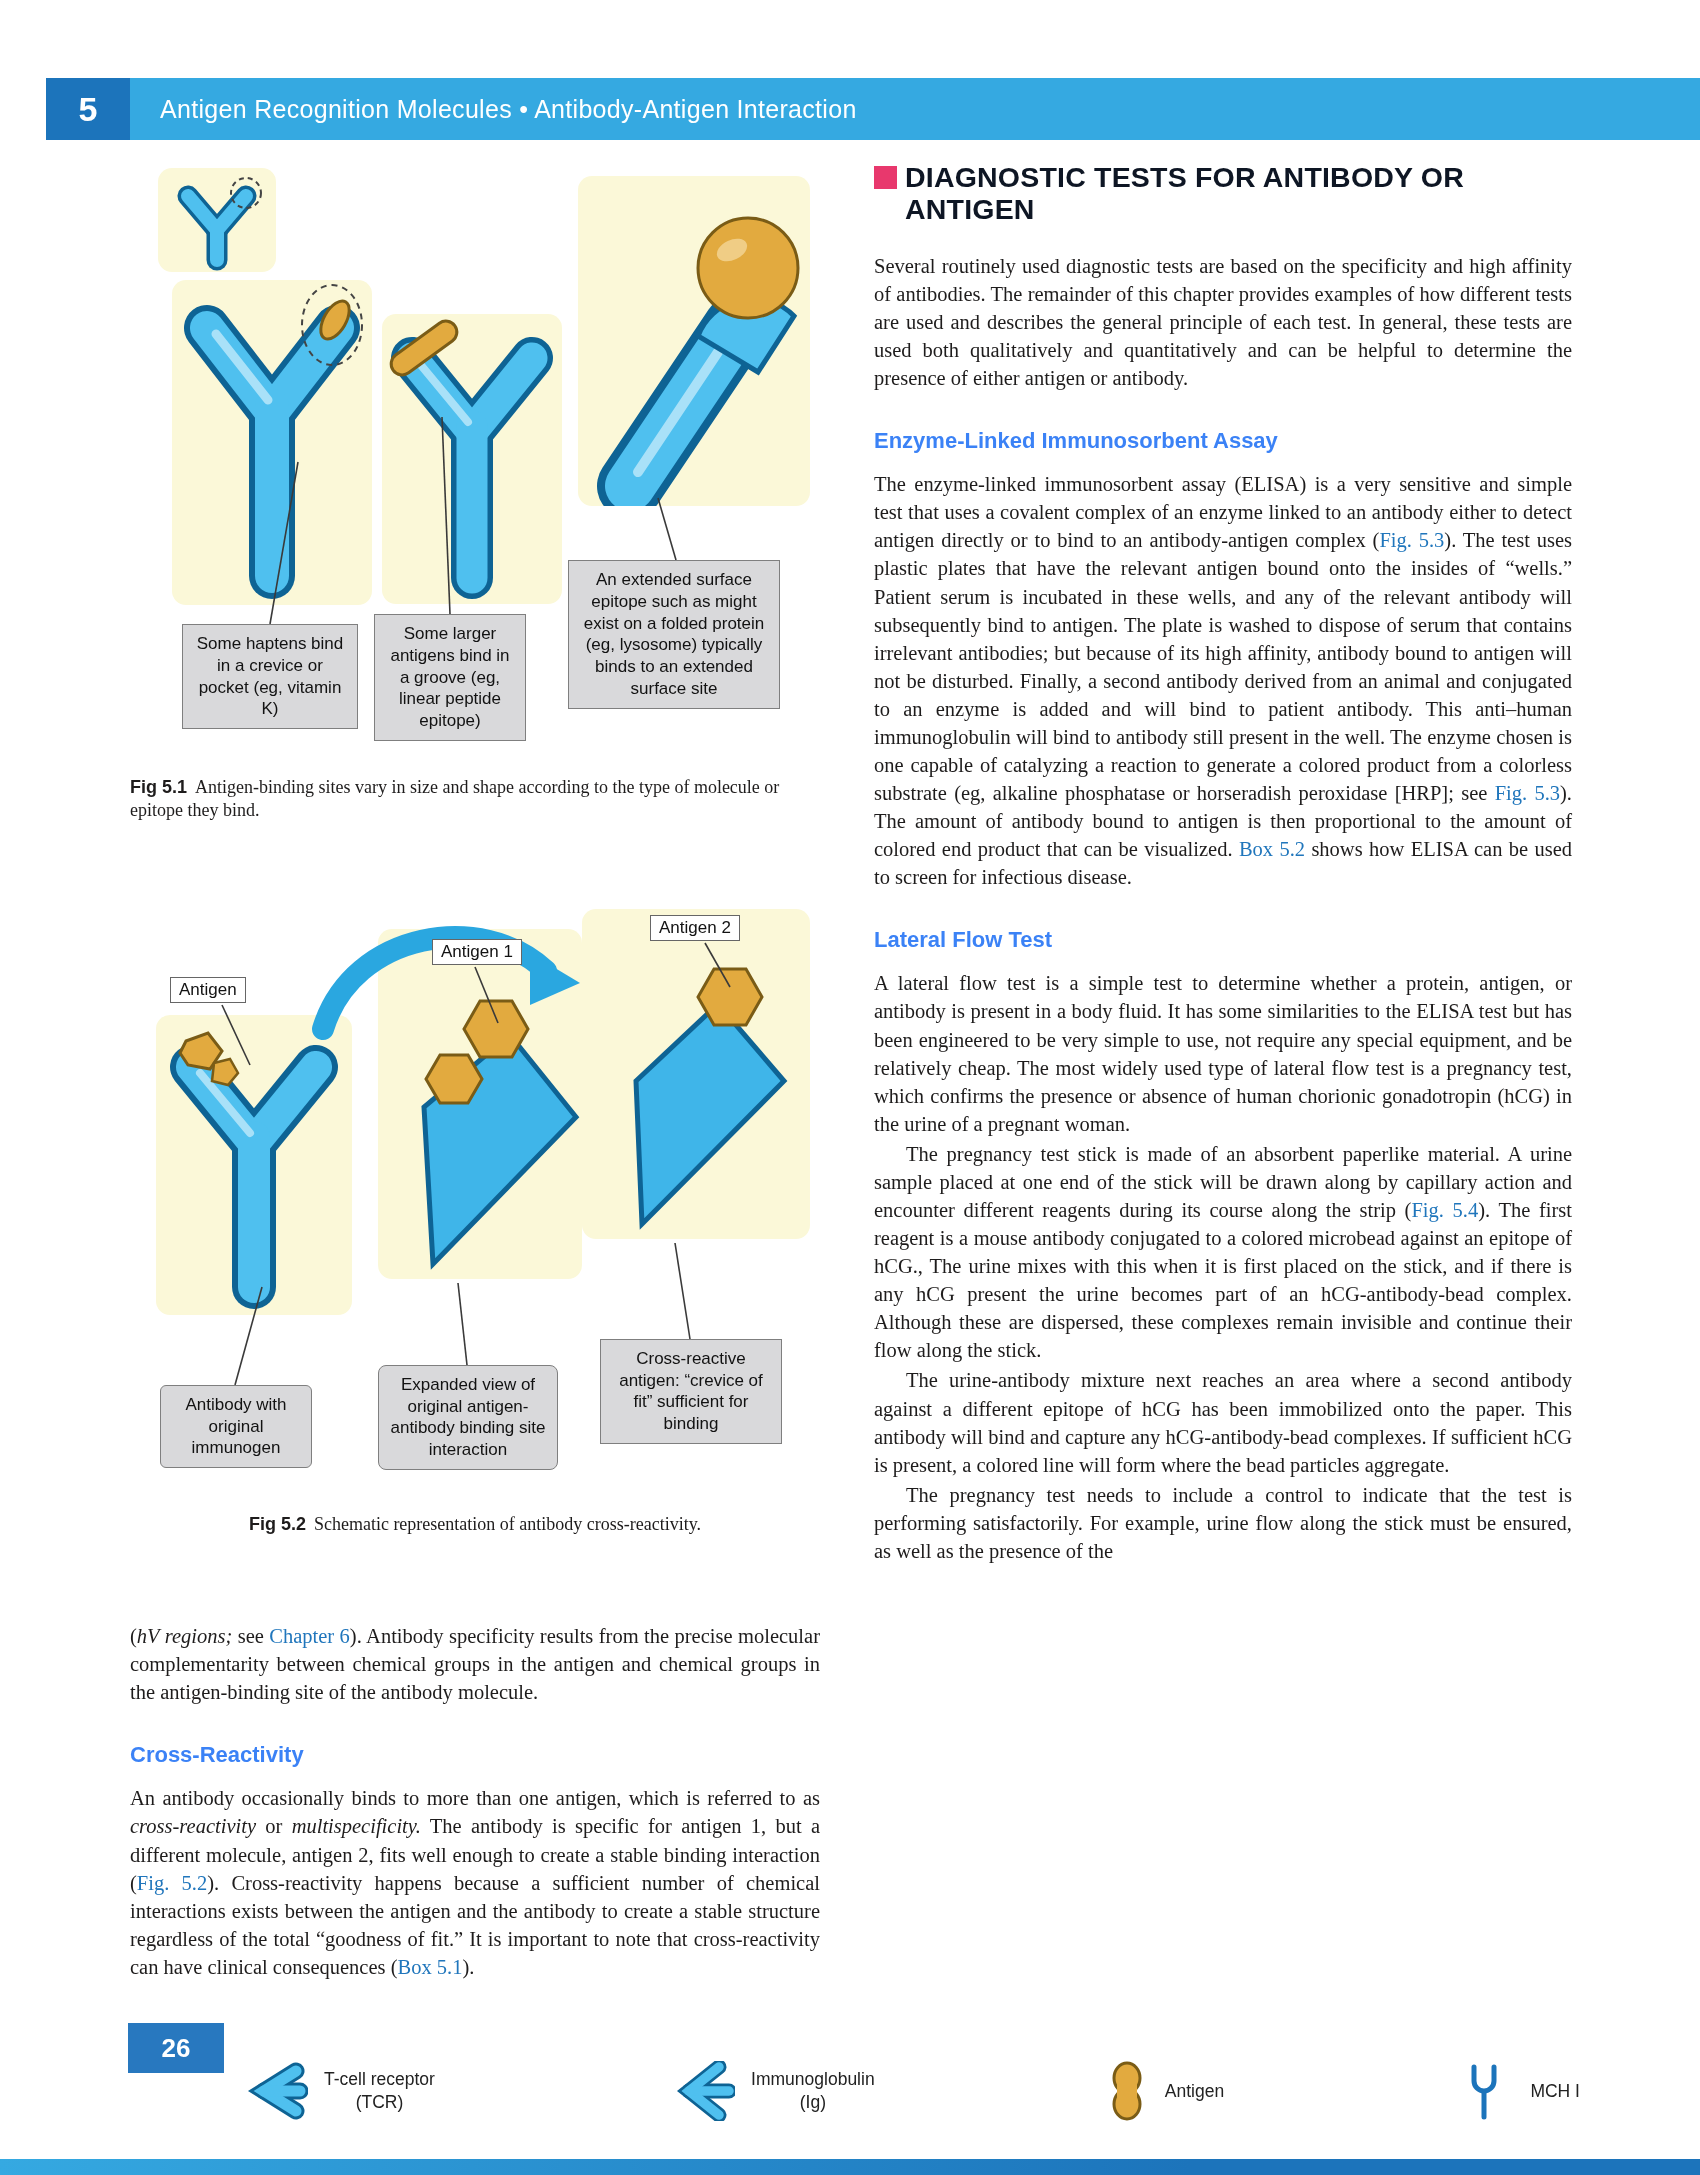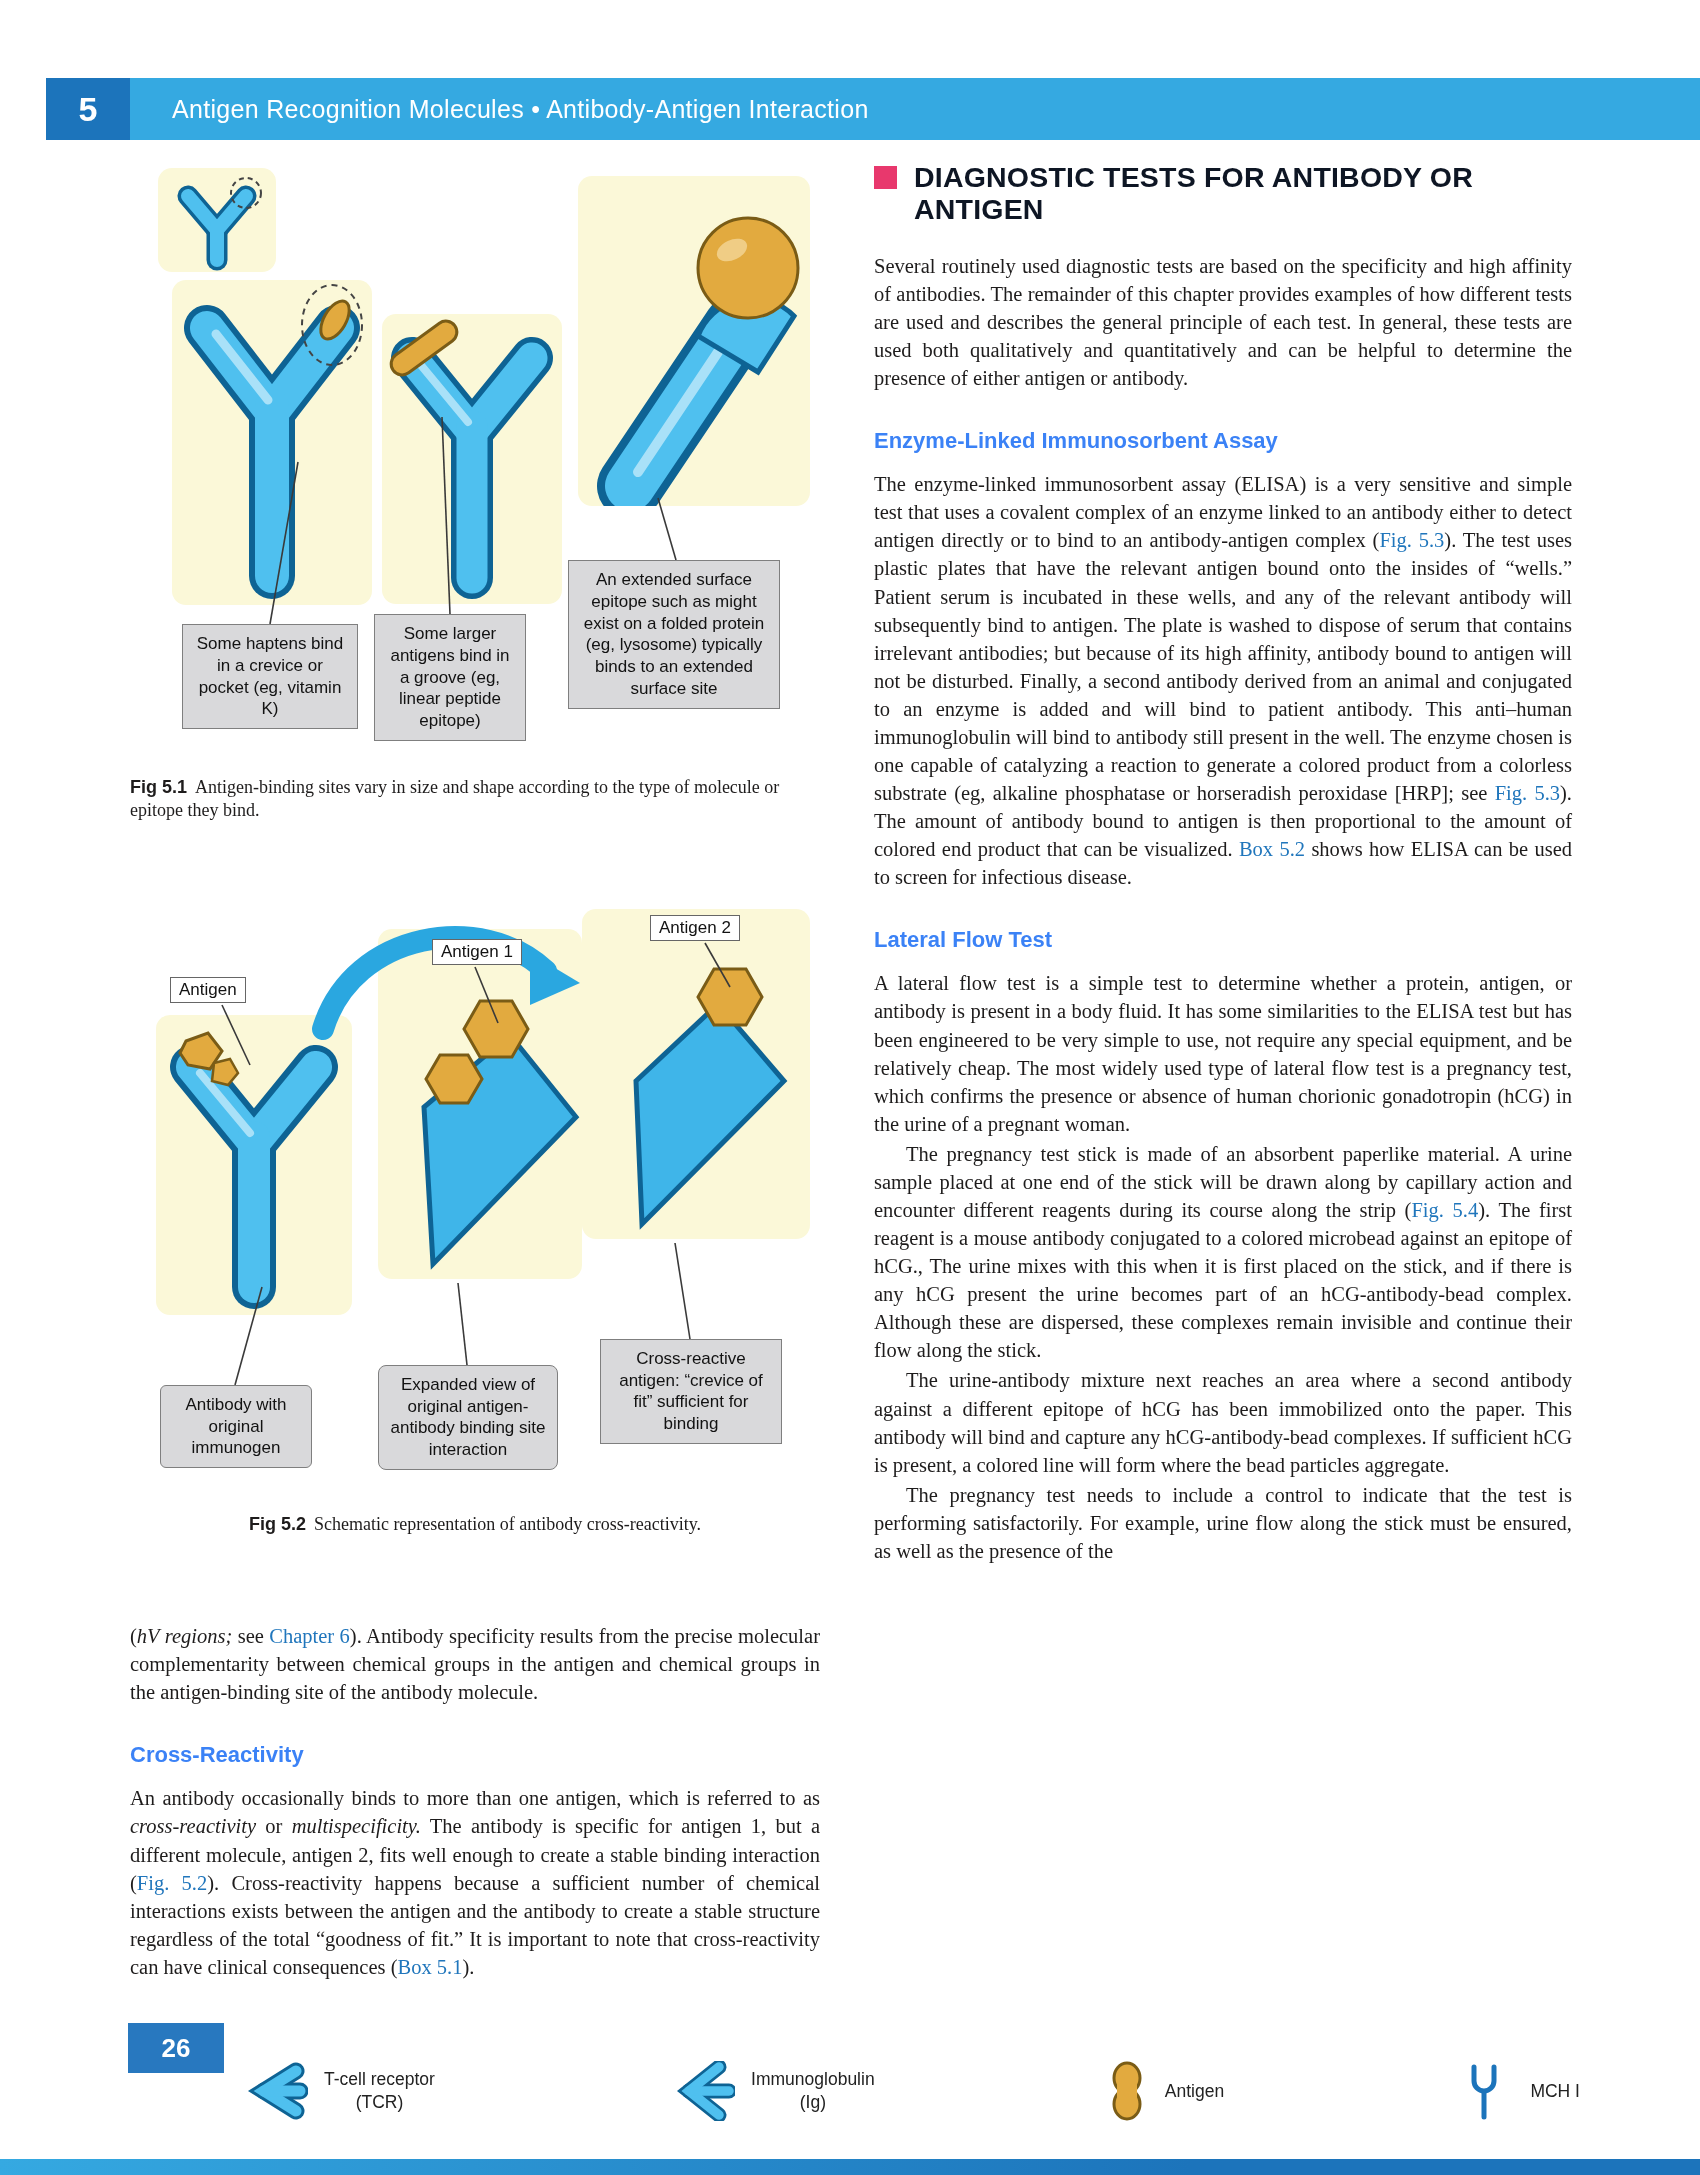--- a/index.html
+++ b/index.html
@@ -9,21 +9,21 @@
     font-family:"Liberation Serif", serif; color:#1e1c1c; overflow:hidden;
   }
 
   
   .page-header { position:absolute; top:78px; left:46px; right:0; height:62px; display:flex; }
   .chapter-box {
     width:84px; height:62px; background:#1c74bb; color:#fff;
     font-family:"Liberation Sans", sans-serif; font-weight:bold; font-size:34px;
     display:flex; align-items:center; justify-content:center;
   }
-  .header-bar { flex:1; background:#35a9e1; display:flex; align-items:center; padding-left:42px; }
+  .header-bar { flex:1; background:#35a9e1; display:flex; align-items:center; padding-left:30px; }
   .header-title { color:#ffffff; font-family:"Liberation Sans", sans-serif; font-size:25px; letter-spacing:.3px; }
 
   
   .columns { position:absolute; top:162px; left:130px; right:128px; display:flex; gap:54px; }
   .col-left  { width:690px; flex:none; }
   .col-right { flex:1; }
 
   
   .figure { position:relative; width:690px; }
   .fig1 { height:600px; }
@@ -48,21 +48,21 @@
   .caption-center { text-align:center; }
 
   
   .para { font-size:20.5px; line-height:1.37; text-align:justify; color:#1e1c1c; }
   .para + .para { margin-top:2px; }
   .indent { text-indent:32px; }
   .seg-i { font-style:italic; }
   .seg-link { color:#2076bc; }
 
   .main-heading {
-    display:flex; gap:17px; font-family:"Liberation Sans", sans-serif;
+    display:flex; gap:8px; font-family:"Liberation Sans", sans-serif;
     font-weight:bold; font-size:28.5px; line-height:1.12; color:#0e1624; letter-spacing:.2px;
   }
   .heading-square { width:23px; height:23px; background:#e8386d; margin-top:4px; flex:none; }
 
   .sub-heading {
     font-family:"Liberation Sans", sans-serif; font-weight:bold; font-size:22px;
     color:#3b82f6; margin:36px 0 16px 0;
   }
   .left-text { margin-top:86px; }
   .right-intro { margin-top:26px; }

